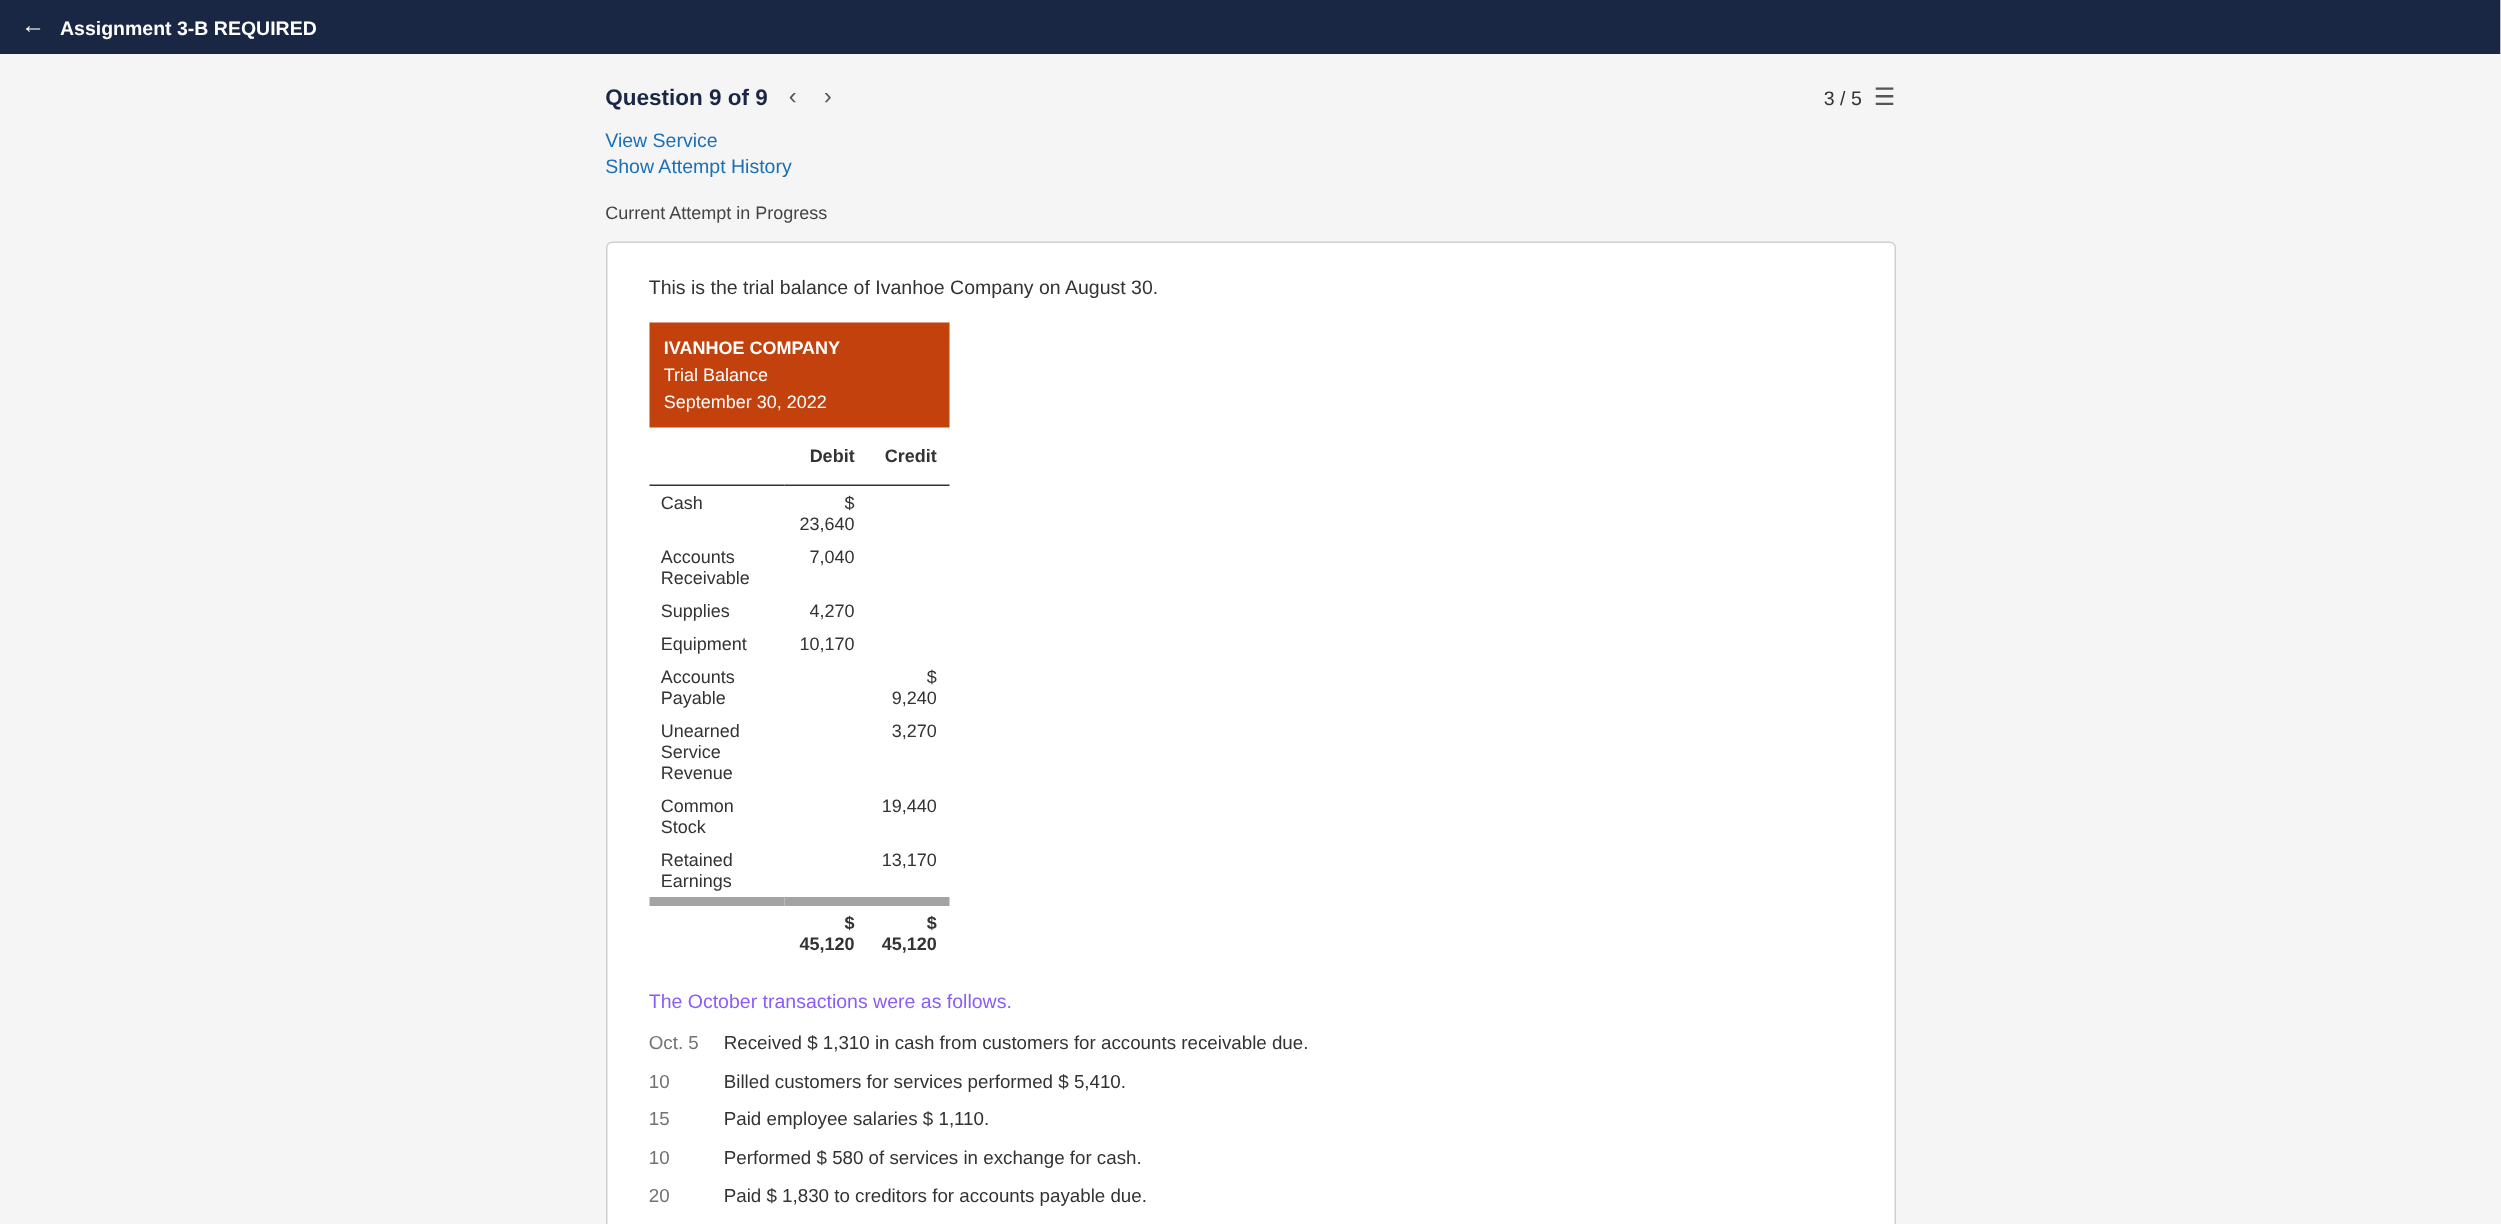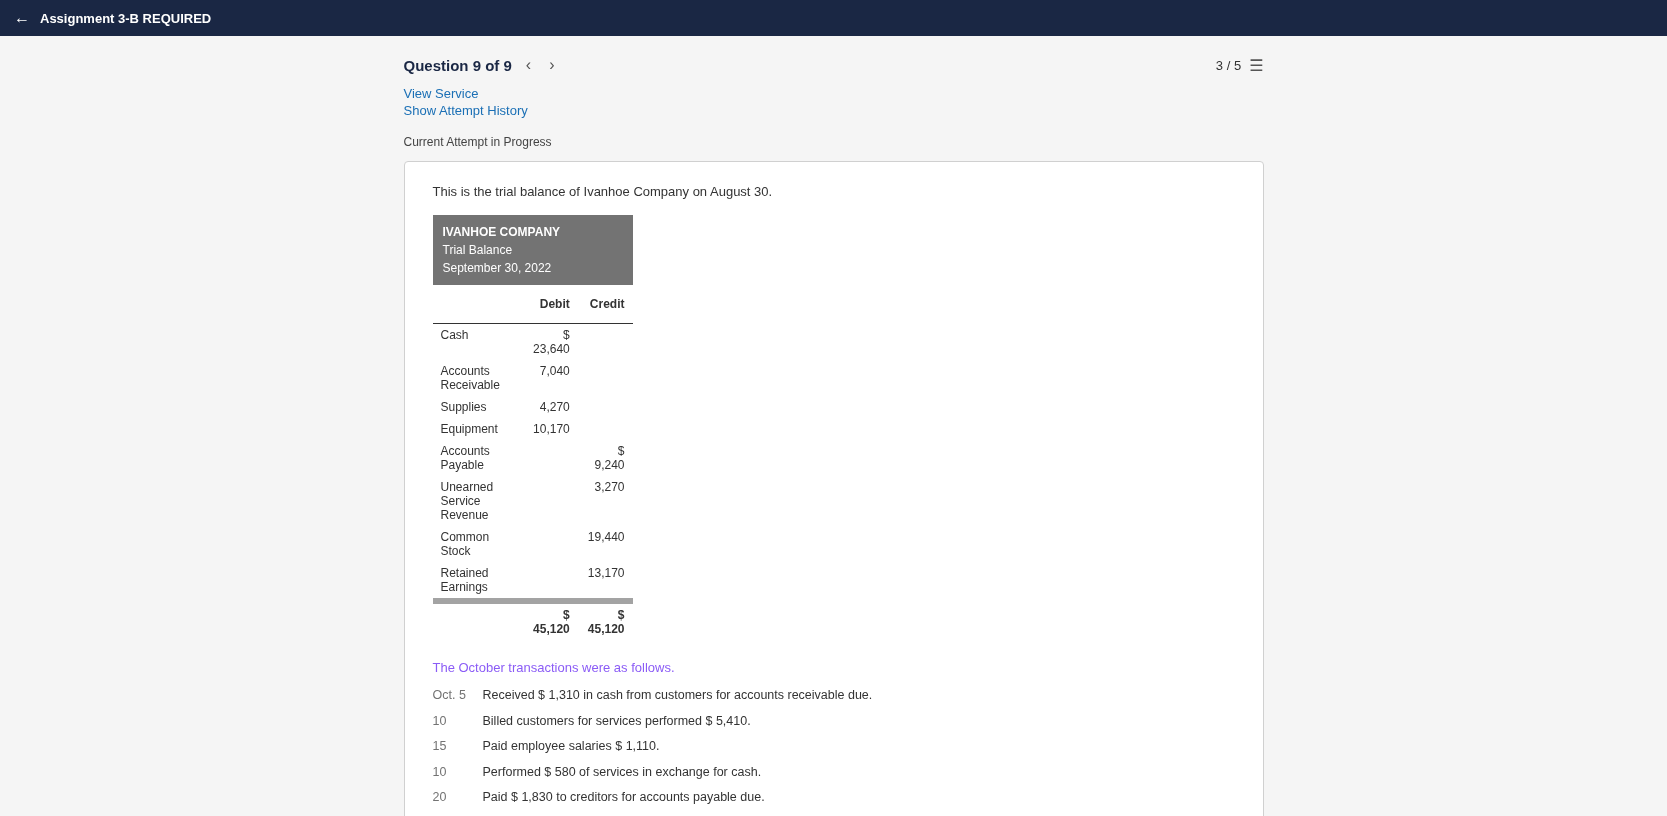--- a/index.html
+++ b/index.html
@@ -103,21 +103,21 @@
       margin-bottom: 16px;
       color: #333;
     }
 
     
     .trial-balance-container {
       width: 200px;
       margin-bottom: 20px;
     }
     .tb-header {
-      background: #737373;
+      background: #c2410c;
       color: #fff;
       padding: 8px 10px;
       font-size: 12px;
       line-height: 1.5;
     }
     .tb-header .company-name {
       font-weight: 700;
       font-size: 12px;
     }
     .tb-table {

